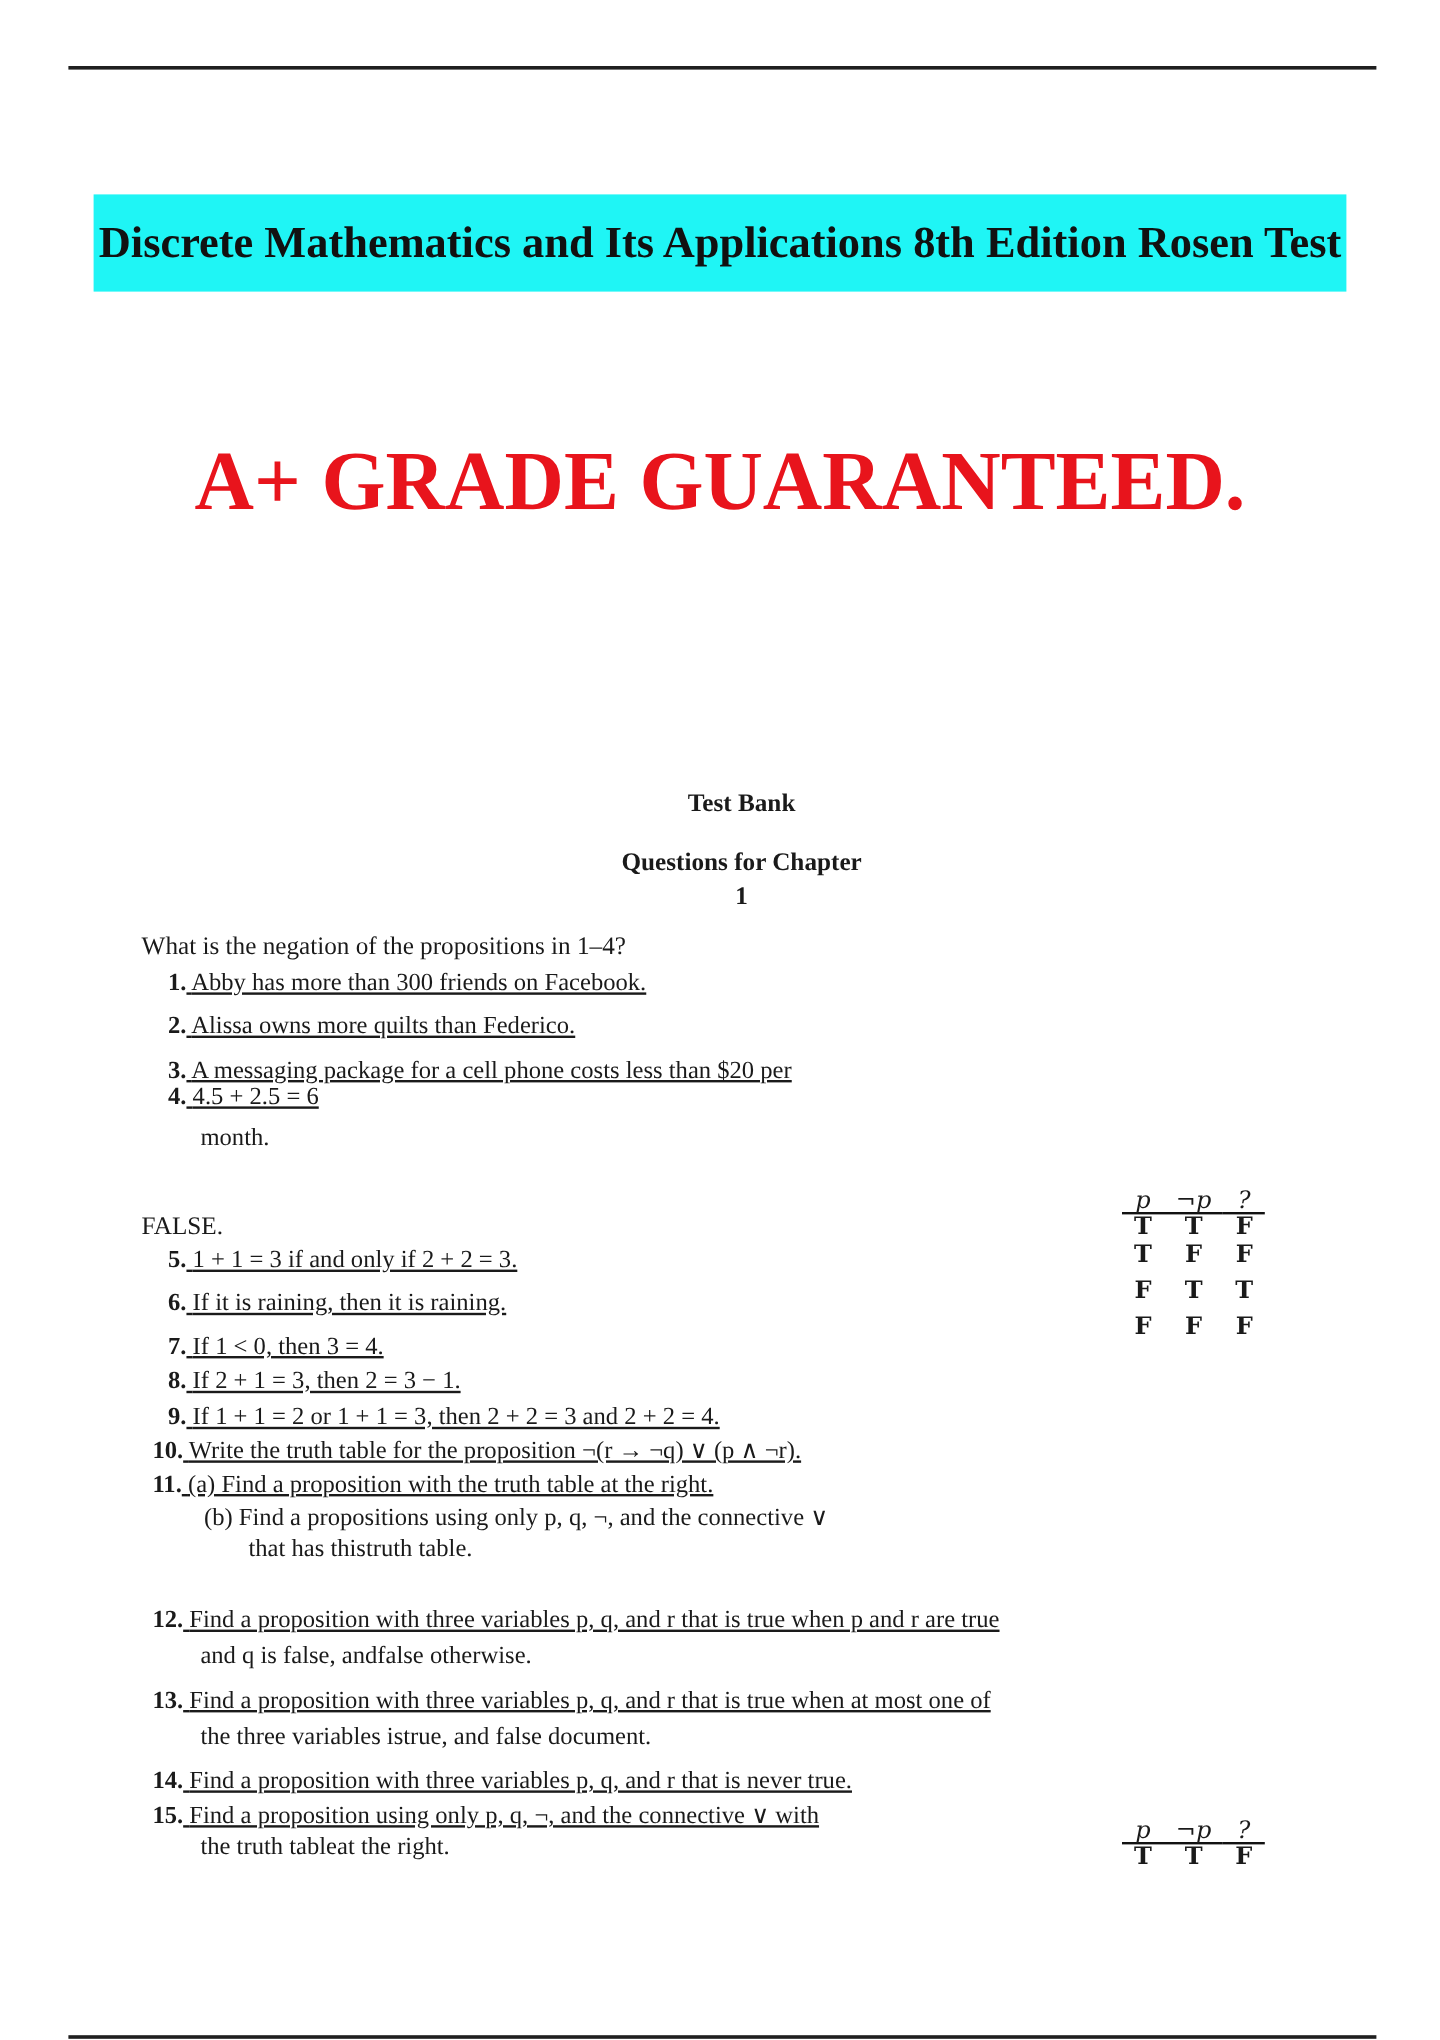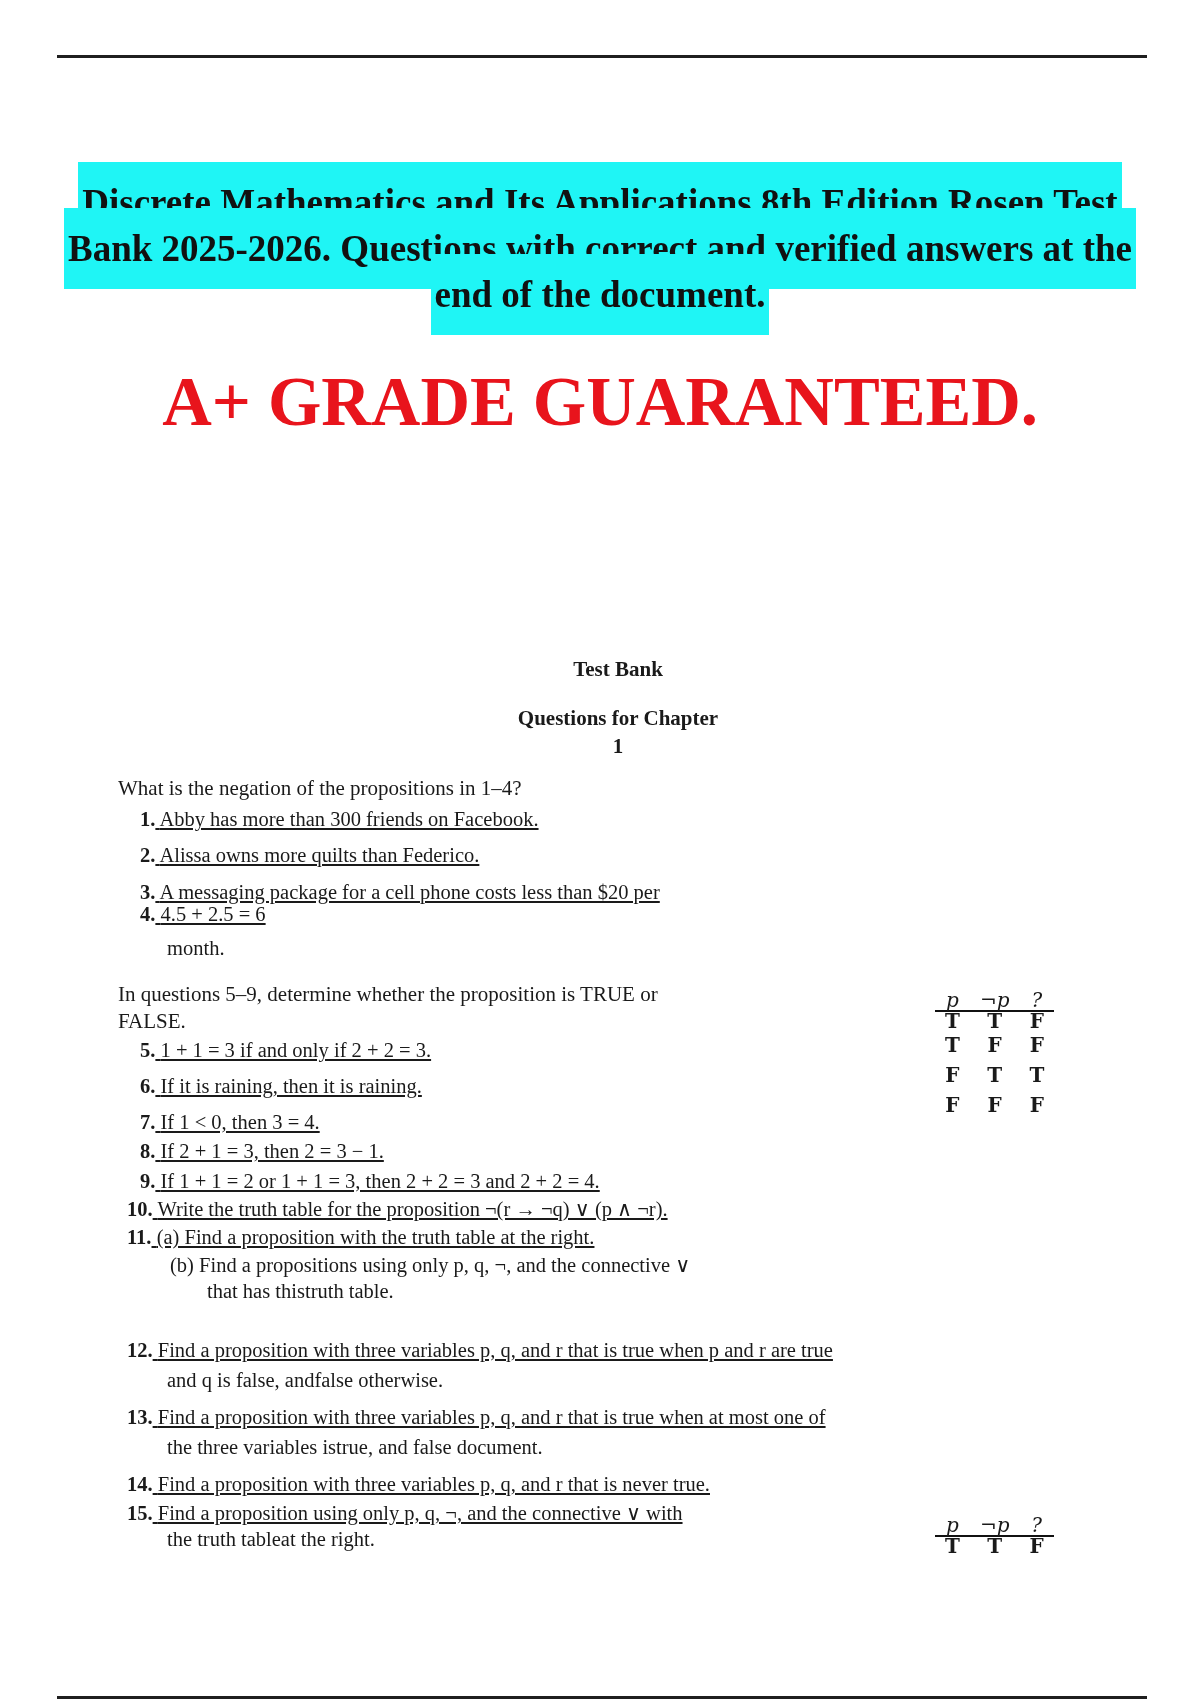--- a/index.html
+++ b/index.html
@@ -40,22 +40,21 @@
     .tt td { font-weight: bold; text-align: center; padding: 0 10px; height: 30px; line-height: 30px; }
     .tt tr.first td { line-height: 18px; height: 18px; vertical-align: top; }
   </style>
 </head>
 <body>
 
 <div class="rule top"></div>
 
 <div class="title">
   <span class="hl">Discrete Mathematics and Its Applications 8th Edition Rosen Test</span><br>
-  <span class="hl">Bank 2025-2026. Questions with correct and verified answers at the</span><br>
-  <span class="hl">end of the document.</span>
+  <br>
 </div>
 
 <div class="grade">A+ GRADE GUARANTEED.</div>
 
 <div class="center-head h-testbank">Test Bank</div>
 <div class="center-head h-questions">Questions for Chapter</div>
 <div class="center-head h-chapter">1</div>
 
 <div class="para" style="top:775px">What is the negation of the propositions in 1–4?</div>
 
@@ -71,21 +70,21 @@
   <span class="num">3.</span>
   <span>A messaging package for a cell phone costs less than $20 per</span>
 </div>
 <div class="sub" style="left:167px; top:935px">month.</div>
 <div class="item" style="top:901px">
   <span class="num">4.</span>
   <span>4.5 + 2.5 = 6</span>
 </div>
 
 <div class="para" style="top:981px">
-  <span>In questions 5–9, determine whether the proposition is TRUE or</span><br>
+  <br>
   <span>FALSE.</span>
 </div>
 
 <div class="item" style="top:1037px">
   <span class="num">5.</span>
   <span>1 + 1 = 3 if and only if 2 + 2 = 3.</span>
 </div>
 <div class="item" style="top:1073px">
   <span class="num">6.</span>
   <span>If it is raining, then it is raining.</span>

